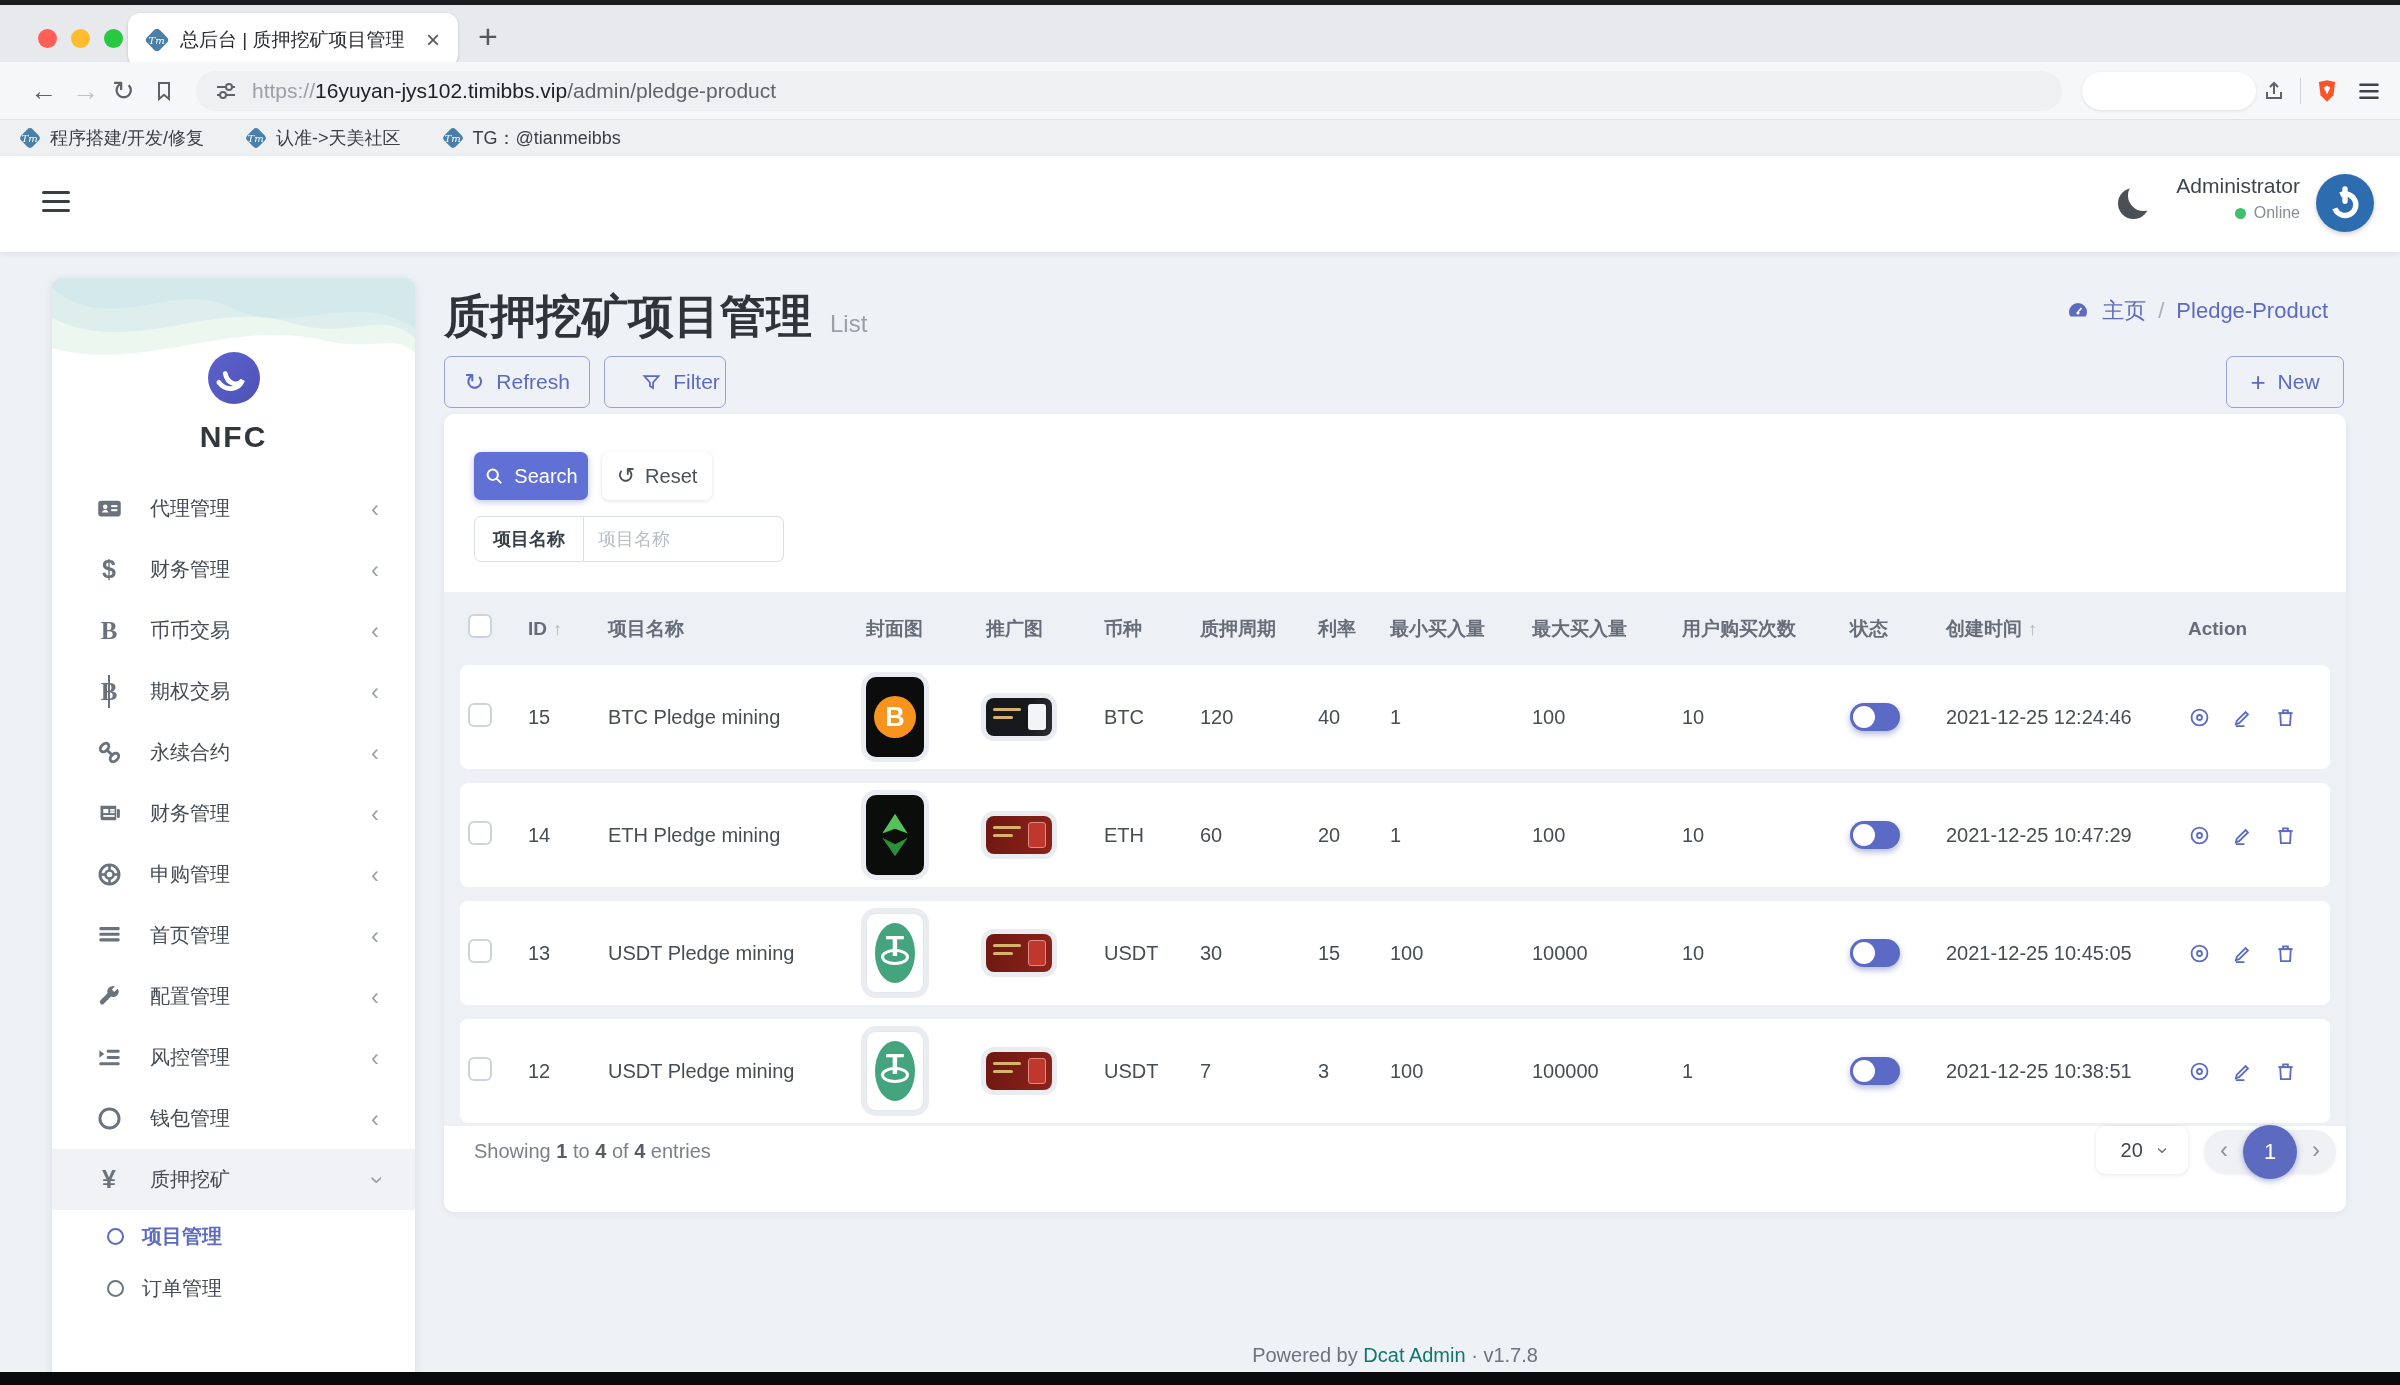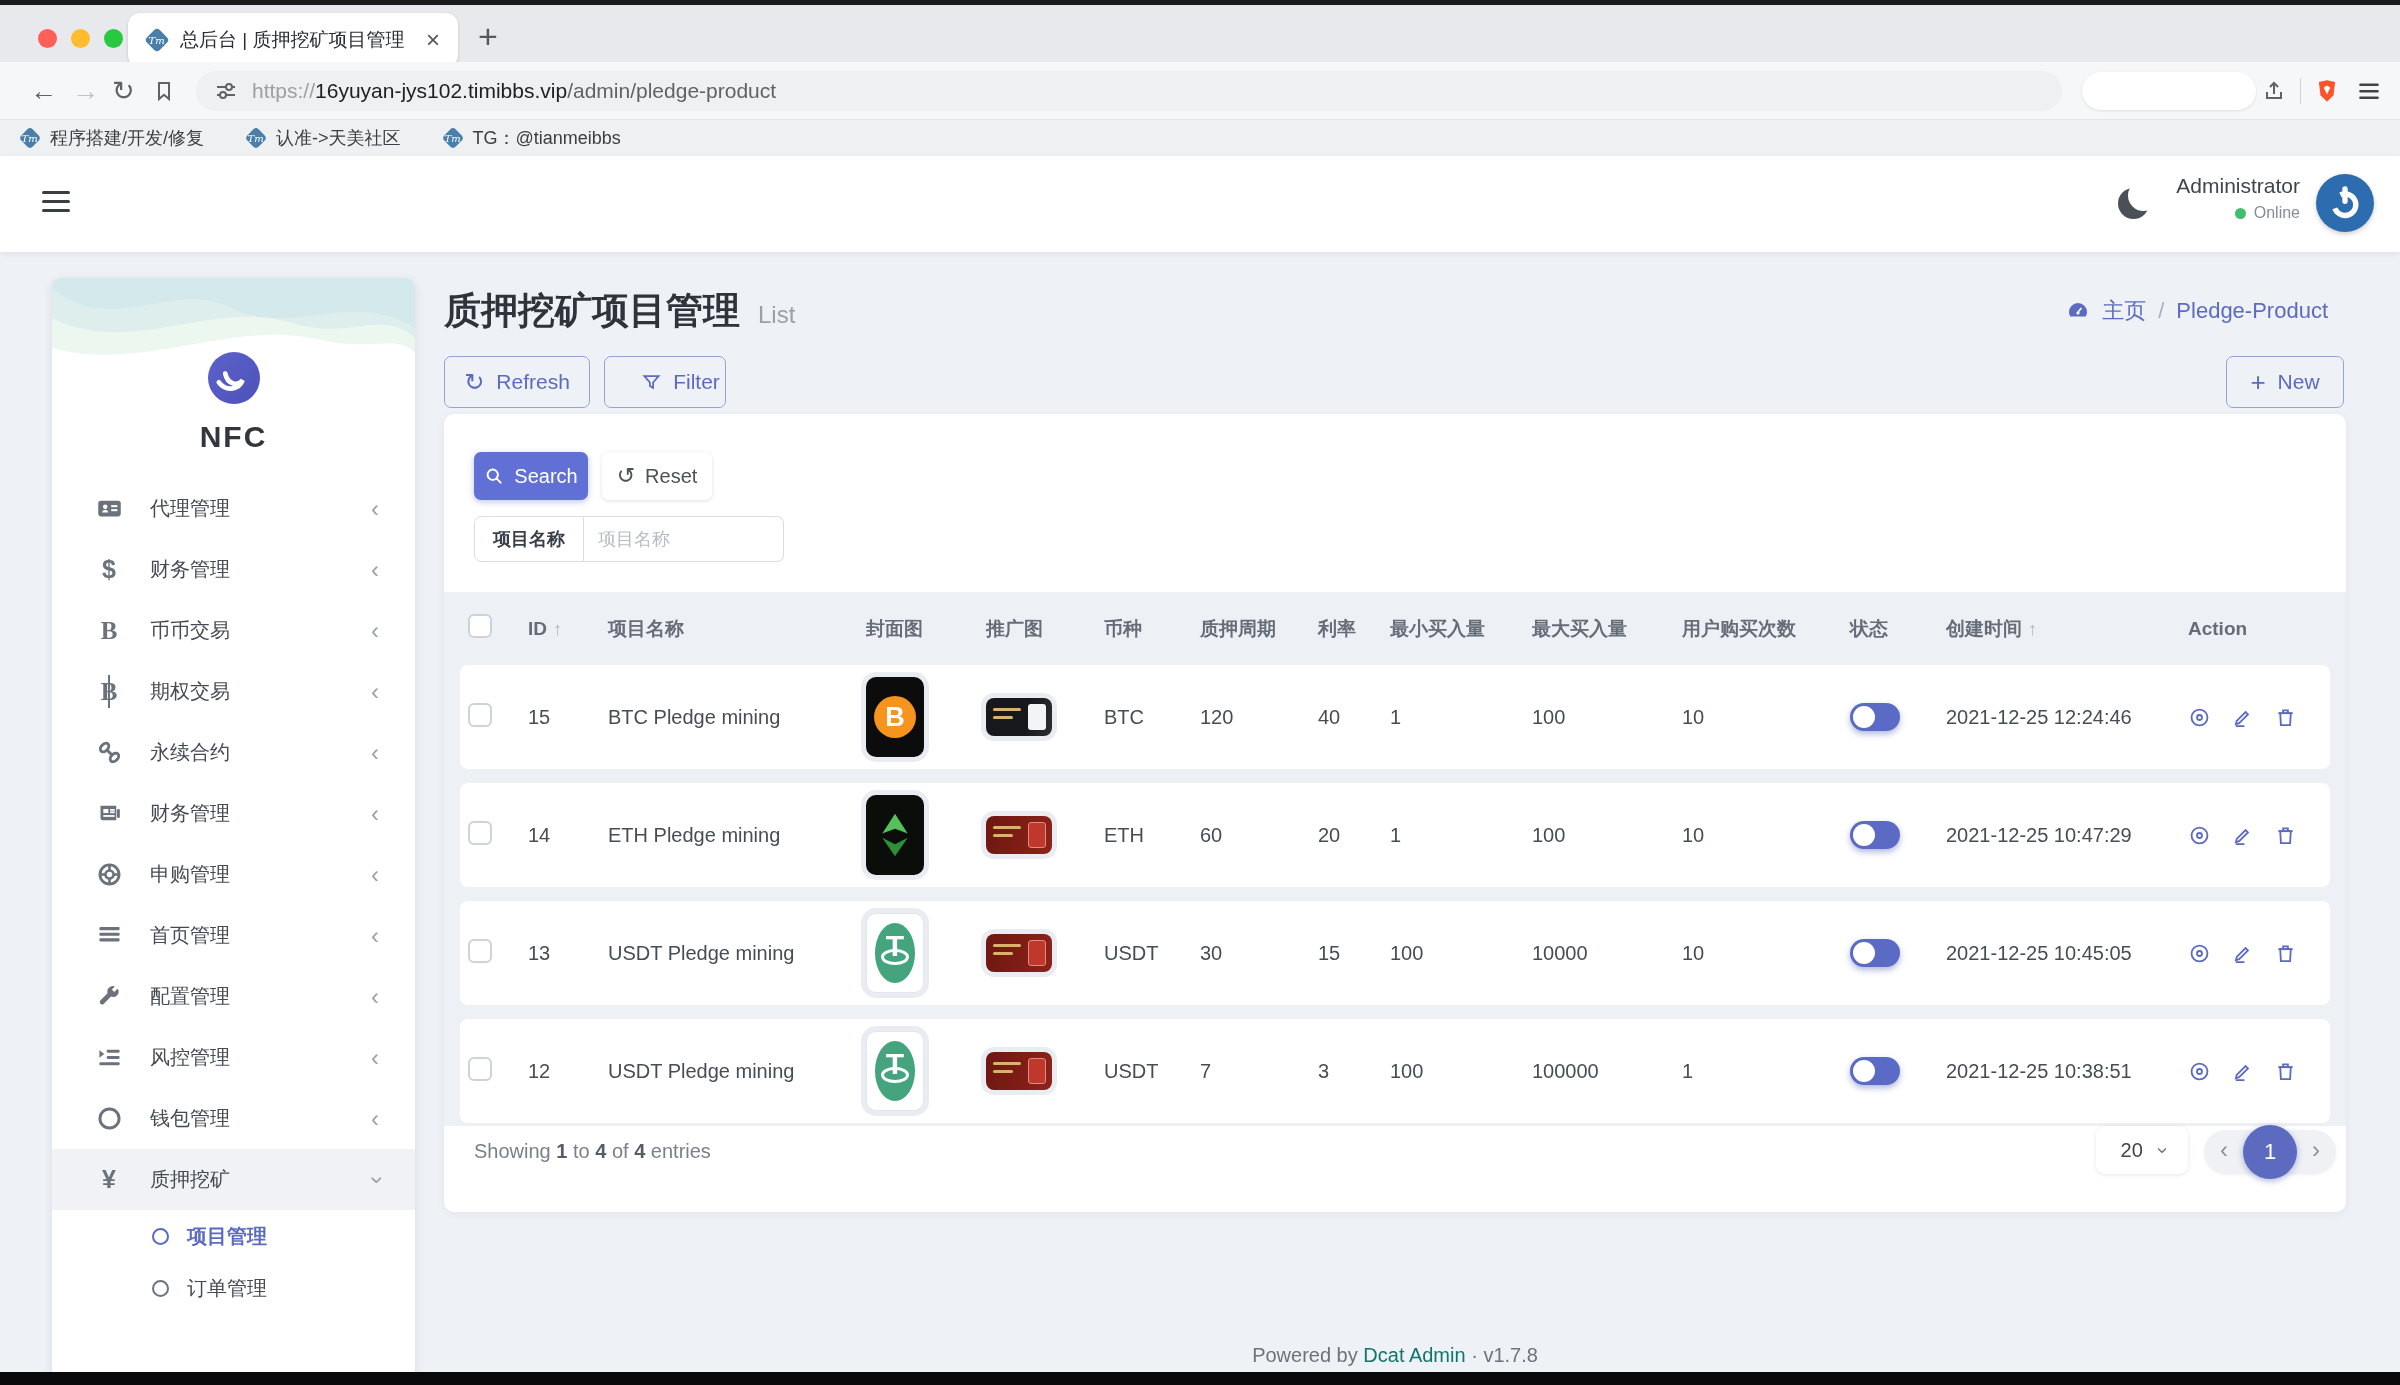--- a/index.html
+++ b/index.html
@@ -50,29 +50,29 @@
   .menu-item { height:61px; display:flex; align-items:center; padding:0 36px 0 40px; }
   .menu-item .micon { width:34px; display:flex; justify-content:center; align-items:center; }
   .menu-item .mlabel { margin-left:24px; font-size:20px; color:#454b53; }
   .menu-item .chev { margin-left:auto; font-size:24px; color:#9aa1aa; }
   .menu-item.expanded { background:#f1f2f5; }
   .rot-down { display:inline-block; transform:rotate(-90deg); }
   .glyph-icon { font-size:25px; font-weight:bold; color:#6b727b; line-height:1; }
   .serif-b { font-family:"Liberation Serif","DejaVu Serif",serif; }
   .baht { position:relative; }
   .baht::after { content:""; position:absolute; left:50%; top:-4px; bottom:-4px; width:2px; background:#6b727b; transform:translateX(-50%); }
-  .submenu-item { height:52px; display:flex; align-items:center; padding-left:100px;text-align:center; }
+  .submenu-item { height:52px; display:flex; align-items:center; padding-left:55px;text-align:center; }
   .submenu-item .ring { width:17px; height:17px; border-radius:50%; border:2.5px solid #6e757e; flex:none; }
   .submenu-item .slabel { margin-left:18px; font-size:20px; color:#454b53; }
   .submenu-item.active .ring { border-color:#5c6bc0; }
   .submenu-item.active .slabel { color:#5c6bc0; font-weight:bold; }
 
   
   .page-title-row { position:absolute; left:444px; top:286px; display:flex; align-items:baseline; gap:18px; }
-  .page-title { font-size:37px; font-weight:bold; color:#2f343a; }
+  .page-title { font-size:46px; font-weight:bold; color:#2f343a; }
   .page-subtitle { font-size:24px; color:#9aa0a8; }
   .breadcrumb { position:absolute; right:72px; top:296px; display:flex; align-items:center; gap:12px; font-size:22px; color:#5c6bc0; }
   .breadcrumb .sep { color:#a9aec0; }
 
   .btn-outline { position:absolute; top:356px; height:52px; border:1px solid #98a2d8; border-radius:7px; display:flex; align-items:center; justify-content:center; gap:12px; font-size:21px; color:#5c6bc0; background:transparent; }
   .btn-refresh { left:444px; width:146px; }
   .btn-filter { left:604px; width:122px;padding-left:32px; }
   .btn-new { left:2226px; width:118px; }
   .plus-glyph { font-size:26px; line-height:1; }
 

